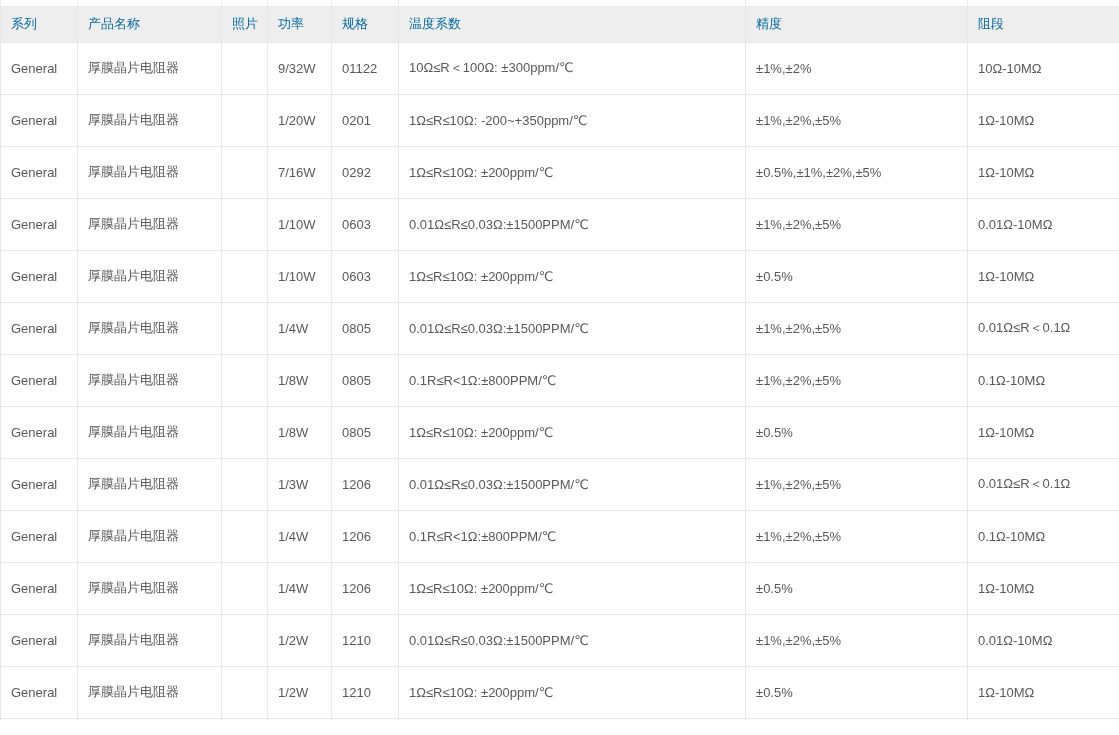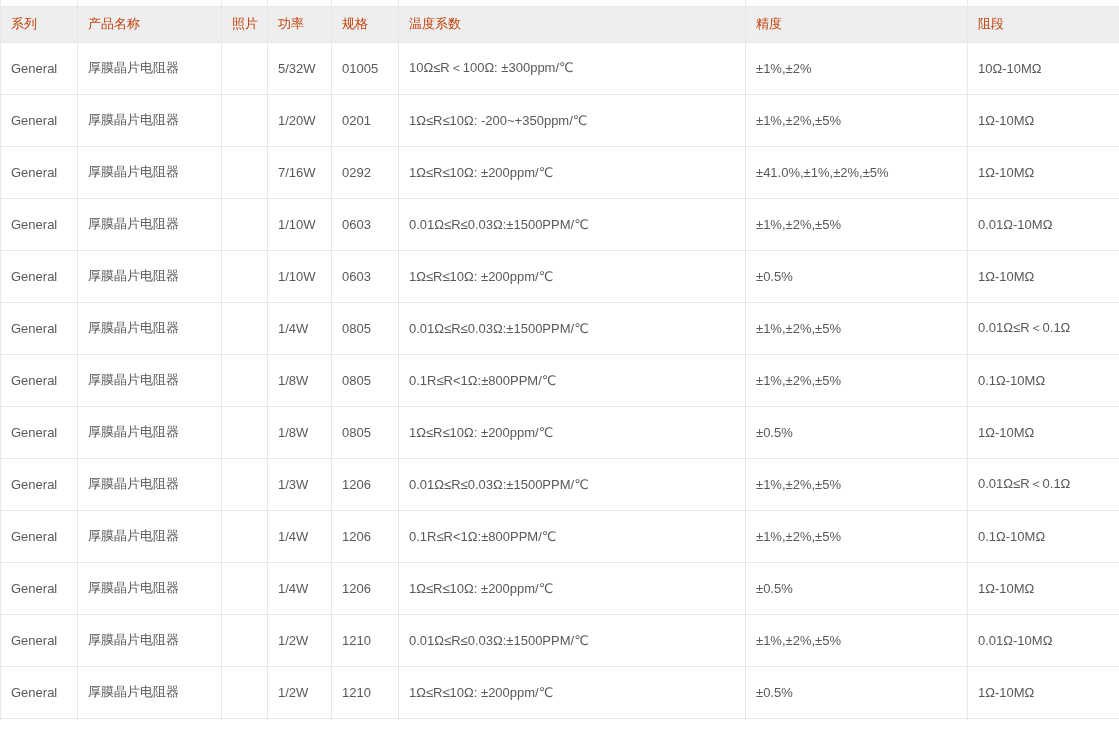--- a/index.html
+++ b/index.html
@@ -23,21 +23,21 @@
     text-align: left;
     overflow: hidden;
     white-space: nowrap;
     box-sizing: border-box;
   }
   .spec-table thead th.hdr {
     background: #eeeeee;
     height: 36px;
     font-weight: normal;
     font-size: 13px;
-    color: #c2410c;
+    color: #0369a1;
   }
   .spec-table tbody td {
     background: #ffffff;
     height: 52px;
     font-size: 13px;
     color: #595959;
   }
   
   tr.sliver td {
     height: 6px;
@@ -81,22 +81,22 @@
       <th class="hdr">温度系数</th>
       <th class="hdr">精度</th>
       <th class="hdr">阻段</th>
     </tr>
   </thead>
   <tbody>
       <tr>
         <td>General</td>
         <td>厚膜晶片电阻器</td>
         <td></td>
-        <td>5/32W</td>
-        <td>01005</td>
+        <td>9/32W</td>
+        <td>01122</td>
         <td>10Ω≤R＜100Ω: ±300ppm/℃</td>
         <td>±1%,±2%</td>
         <td>10Ω-10MΩ</td>
       </tr>
       <tr>
         <td>General</td>
         <td>厚膜晶片电阻器</td>
         <td></td>
         <td>1/20W</td>
         <td>0201</td>
@@ -104,21 +104,21 @@
         <td>±1%,±2%,±5%</td>
         <td>1Ω-10MΩ</td>
       </tr>
       <tr>
         <td>General</td>
         <td>厚膜晶片电阻器</td>
         <td></td>
         <td>7/16W</td>
         <td>0292</td>
         <td>1Ω≤R≤10Ω: ±200ppm/℃</td>
-        <td>±41.0%,±1%,±2%,±5%</td>
+        <td>±0.5%,±1%,±2%,±5%</td>
         <td>1Ω-10MΩ</td>
       </tr>
       <tr>
         <td>General</td>
         <td>厚膜晶片电阻器</td>
         <td></td>
         <td>1/10W</td>
         <td>0603</td>
         <td>0.01Ω≤R≤0.03Ω:±1500PPM/℃</td>
         <td>±1%,±2%,±5%</td>

